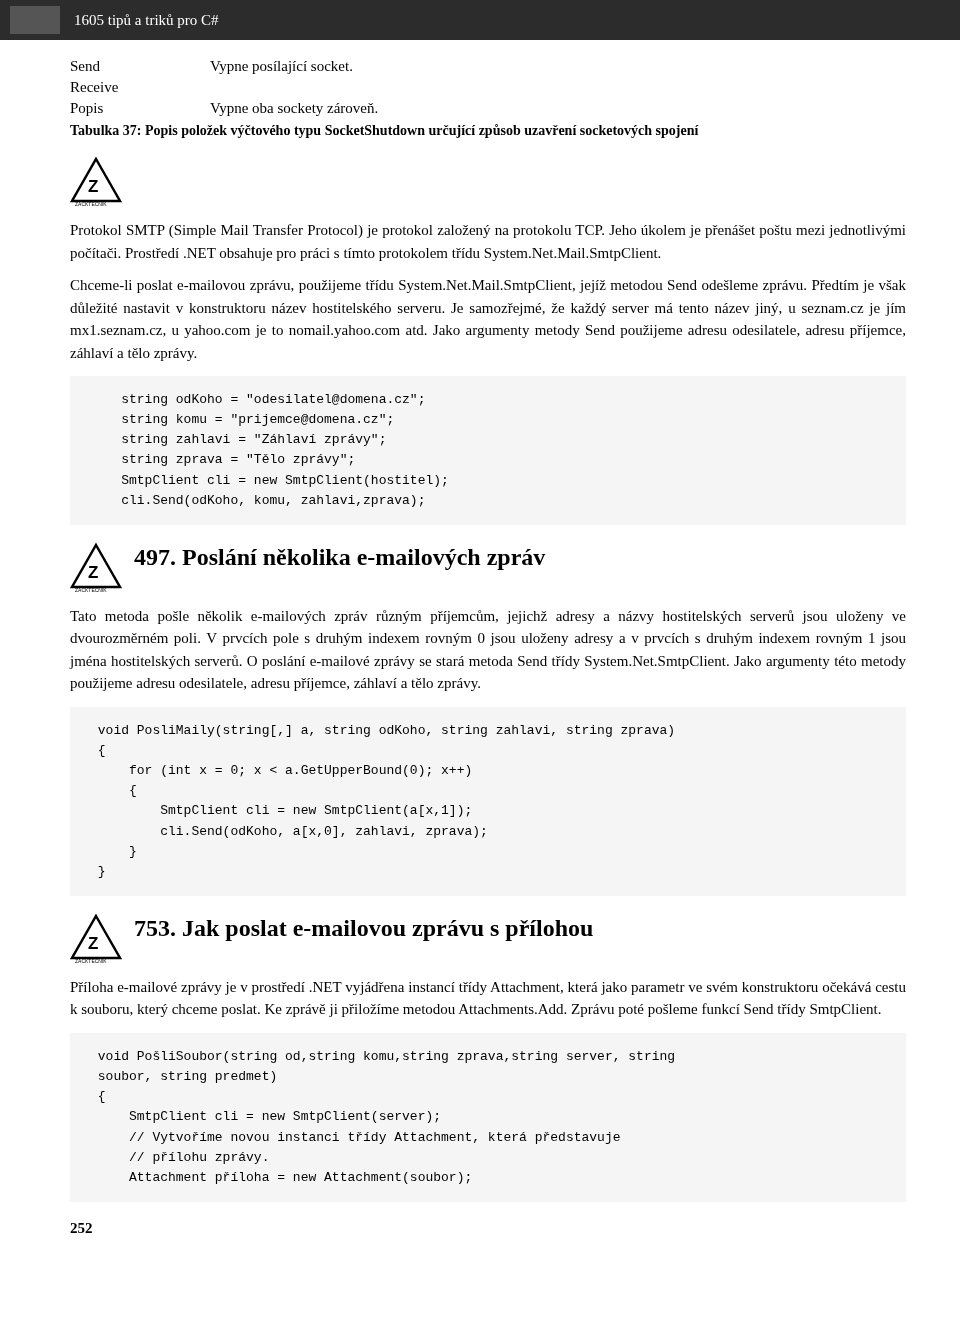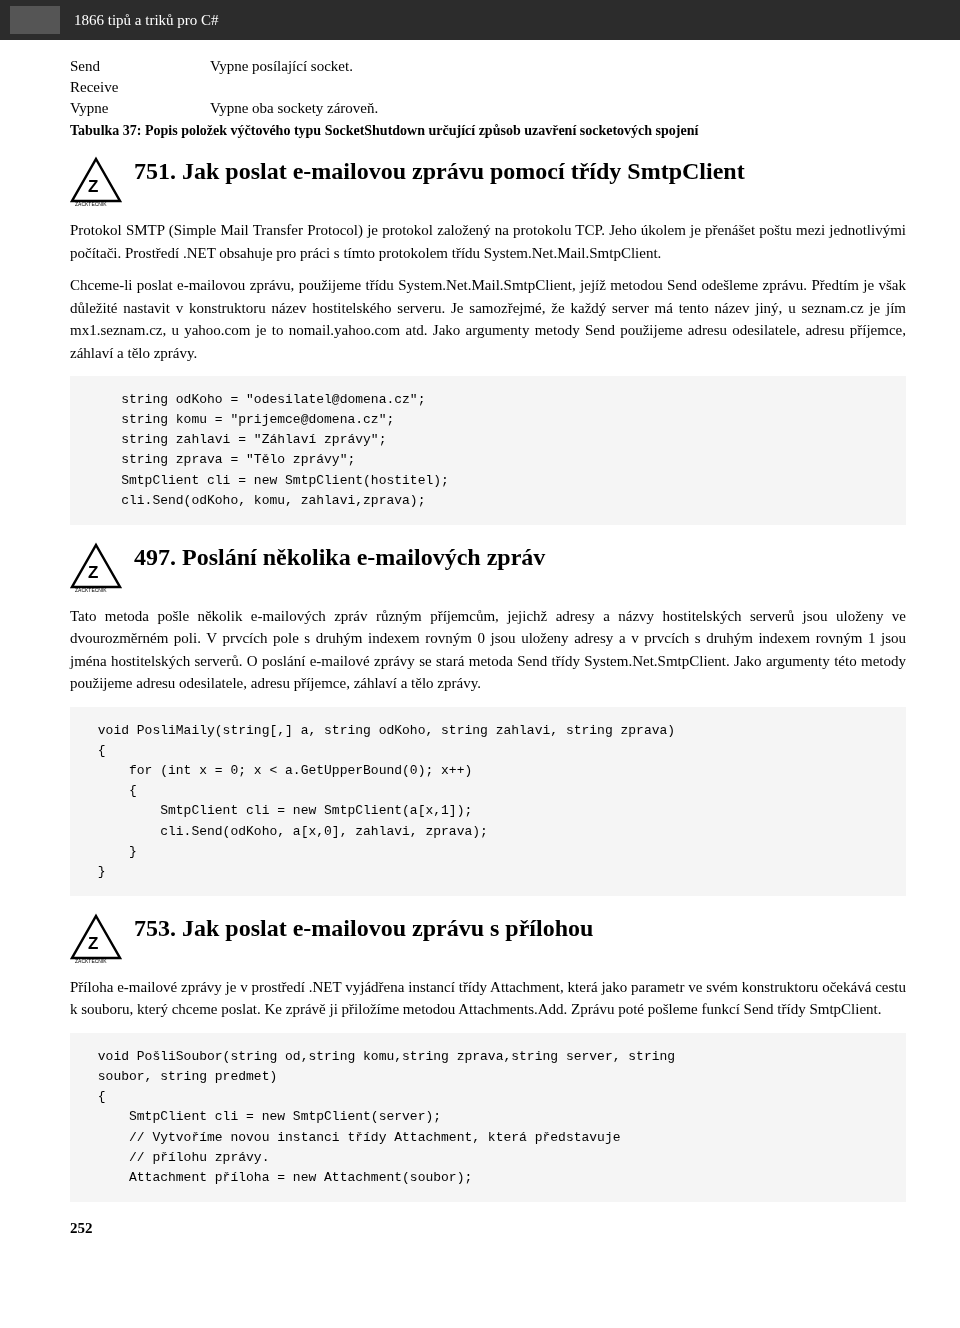--- a/index.html
+++ b/index.html
@@ -122,58 +122,52 @@
     code {
       font-family: 'Courier New', Courier, monospace;
       font-size: 13px;
     }
   </style>
 </head>
 <body>
 
 <div class="header-bar">
   <span class="left-block"></span>
-  <span>1866 tipů a triků pro C#</span>
+  <span>1605 tipů a triků pro C#</span>
 </div>
 
 <div class="content">
 
   <div class="table-section">
     <div class="table-row">
       <div class="table-col-left">Send</div>
       <div class="table-col-right">Vypne posílající socket.</div>
     </div>
     <div class="table-row">
       <div class="table-col-left">Receive</div>
     </div>
     <div class="table-row">
-      <div class="table-col-left">Vypne</div>
+      <div class="table-col-left">Popis</div>
       <div class="table-col-right">Vypne oba sockety zároveň.</div>
     </div>
     <div class="table-caption">
       <strong>Tabulka 37: Popis položek výčtového typu SocketShutdown určující způsob uzavření socketových spojení</strong>
     </div>
   </div>
 
   <div class="section-heading-row">
     <div class="zacktecnik-badge">
       <svg viewBox="0 0 52 52" xmlns="http://www.w3.org/2000/svg">
 
         <polygon points="26,4 50,46 2,46" fill="none" stroke="#000" stroke-width="2.5"></polygon>
 
         <text x="18" y="37" font-family="Arial" font-size="17" font-weight="bold" fill="#000">Z</text>
 
         <text x="5" y="51" font-family="Arial" font-size="5" fill="#000">ZAČKTEČNÍK</text>
       </svg>
-    </div>
-    <div>
-      <div class="section-title">
-        <span>751. </span>
-        <span>Jak poslat e-mailovou zprávu pomocí třídy SmtpClient</span>
-      </div>
     </div>
   </div>
 
   <div class="body-text">Protokol SMTP (Simple Mail Transfer Protocol) je protokol založený na protokolu TCP. Jeho úkolem je přenášet poštu mezi jednotlivými počítači. Prostředí .NET obsahuje pro práci s tímto protokolem třídu System.Net.Mail.SmtpClient.</div>
   <div class="body-text">Chceme-li poslat e-mailovou zprávu, použijeme třídu System.Net.Mail.SmtpClient, jejíž metodou Send odešleme zprávu. Předtím je však důležité nastavit v konstruktoru název hostitelského serveru. Je samozřejmé, že každý server má tento název jiný, u seznam.cz je jím mx1.seznam.cz, u yahoo.com je to nomail.yahoo.com atd. Jako argumenty metody Send použijeme adresu odesilatele, adresu příjemce, záhlaví a tělo zprávy.</div>
 
   <code class="code-block">    string odKoho = "odesilatel@domena.cz";
     string komu = "prijemce@domena.cz";
     string zahlavi = "Záhlaví zprávy";
     string zprava = "Tělo zprávy";

